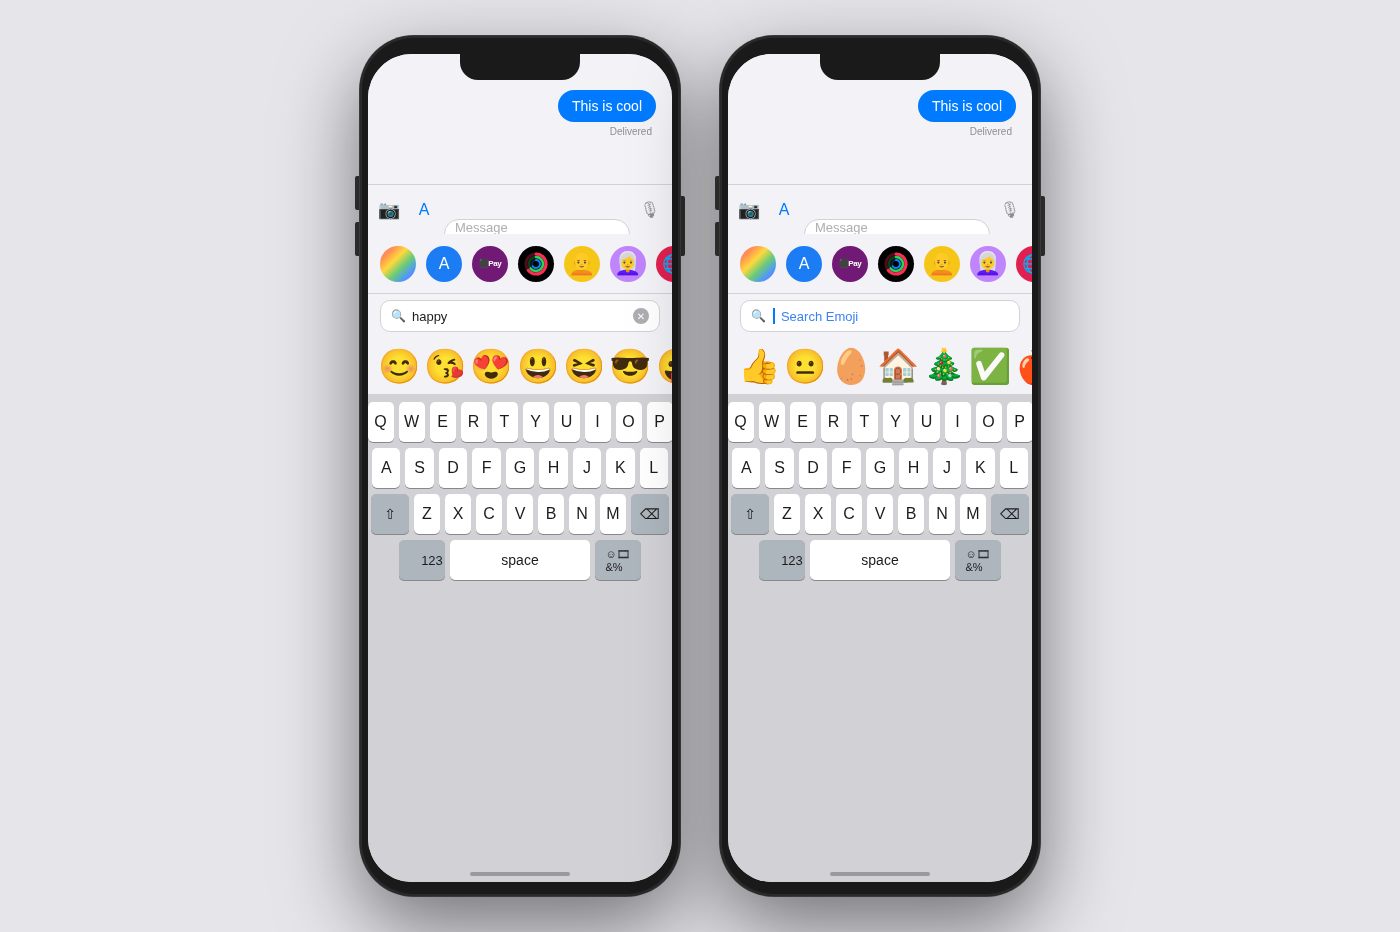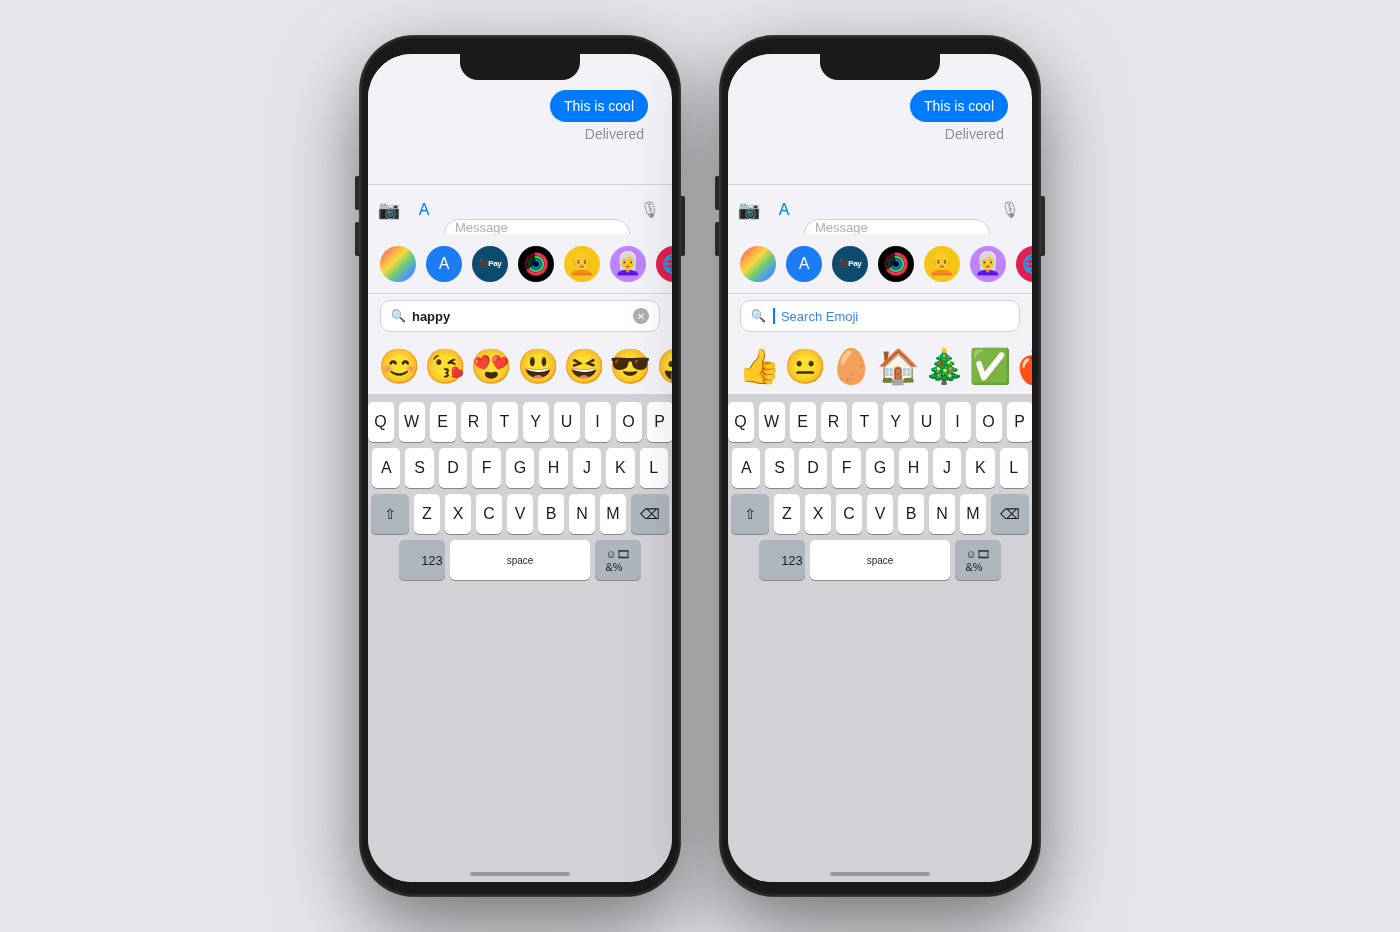--- a/index.html
+++ b/index.html
@@ -84,42 +84,42 @@
       height: 60px;
       background: #2a2a2a;
       border-radius: 0 2px 2px 0;
     }
 
     
     .messages-area {
       position: absolute;
       top: 0;
       left: 0;
-      right: 8px;
+      right: 0;
       height: 130px;
       background: #f2f2f7;
       display: flex;
       flex-direction: column;
       align-items: flex-end;
       padding: 36px 16px 10px 16px;
       gap: 4px;
     }
 
     .message-bubble {
       background: #007AFF;
       color: white;
       padding: 8px 14px;
       border-radius: 18px;
       font-size: 14px;
       font-weight: 400;
       max-width: 75%;
     }
 
     .delivered-text {
-      font-size: 14px;
+      font-size: 10px;
       color: #8e8e93;
       padding-right: 4px;
     }
 
     
     .input-bar {
       position: absolute;
       top: 130px;
       left: 0;
       right: 0;
@@ -182,21 +182,21 @@
       border-radius: 50%;
       display: flex;
       align-items: center;
       justify-content: center;
       flex-shrink: 0;
       font-size: 18px;
     }
 
     .app-icon-photos { background: linear-gradient(135deg, #ff6b6b, #ff8e53, #ffd93d, #6bcb77, #4d96ff, #a855f7); }
     .app-icon-appstore { background: #1c7cf4; color: white; font-size: 16px; }
-    .app-icon-applepay { background: #0c4a6e; color: white; font-size: 9px; font-weight: 600; }
+    .app-icon-applepay { background: #701a75; color: white; font-size: 9px; font-weight: 600; }
     .app-icon-globe { background: #e02050; color: white; font-size: 18px; }
 
     
     .search-row {
       position: absolute;
       top: 240px;
       left: 0;
       right: 0;
       height: 44px;
       background: #f2f2f7;
@@ -219,21 +219,20 @@
     }
 
     .search-icon-inner {
       color: #8e8e93;
       font-size: 12px;
     }
 
     .search-text {
       font-size: 13px;
       color: #1c1c1e;
-      font-weight: bold;
     }
 
     .search-placeholder {
       font-size: 13px;
       color: #3b82f6;
     }
 
     .clear-btn {
       width: 16px;
       height: 16px;
@@ -321,21 +320,21 @@
       background: #adb5bd;
       max-width: 46px;
       min-width: 44px;
       font-size: 13px;
       padding-left: 20px;
     }
 
     .key-space {
       max-width: 140px;
       min-width: 100px;
-      font-size: 10px;
+      font-size: 14px;
     }
 
     .key-emoji-switch {
       background: #adb5bd;
       max-width: 46px;
       min-width: 44px;
       font-size: 9px;
     }
 
     .home-indicator {

